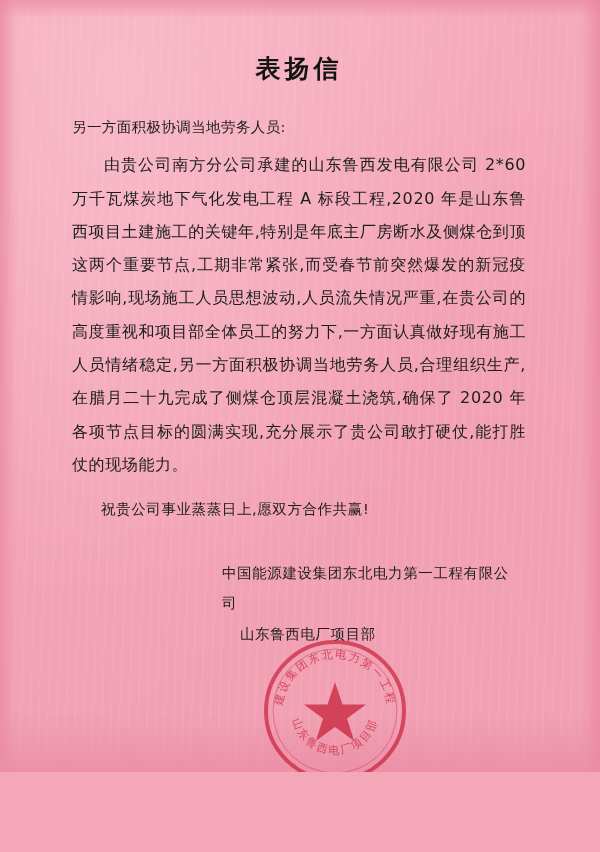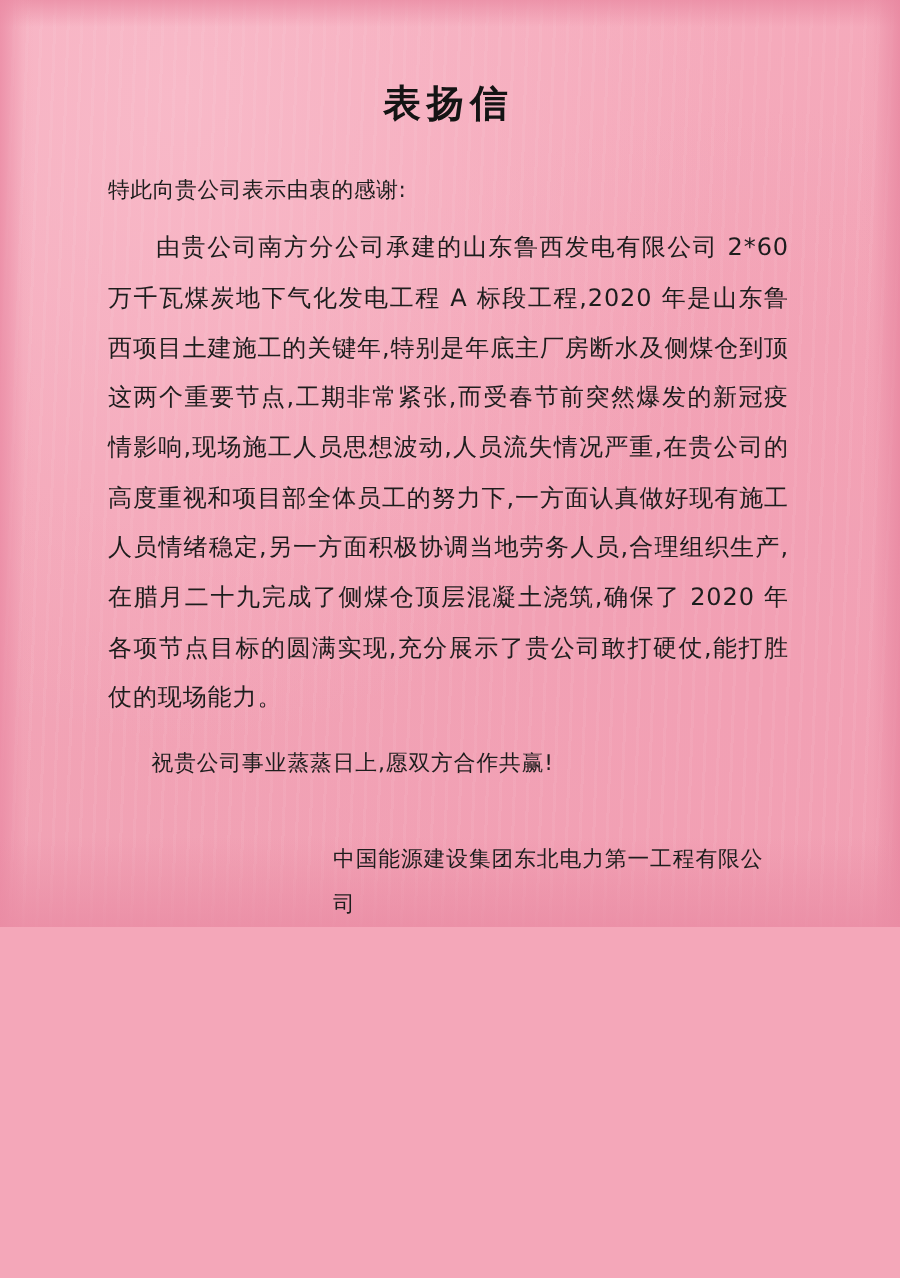--- a/index.html
+++ b/index.html
@@ -9,21 +9,21 @@
   body {
     width: 600px;
     height: 852px;
     background: #f4a7b9;
     font-family: "Liberation Sans", sans-serif;
     overflow: hidden;
   }
   .page {
     position: relative;
     width: 600px;
-    height: 618px;
+    height: 772px;
     background:
       radial-gradient(ellipse at 20% 10%, #f8b9c8 0%, rgba(248,185,200,0) 55%),
       radial-gradient(ellipse at 85% 75%, #f2a0b4 0%, rgba(242,160,180,0) 60%),
       linear-gradient(170deg, #f6adbe 0%, #f3a5b7 45%, #f0a0b3 100%);
     overflow: hidden;
   }
   
   .page::before {
     content: "";
     position: absolute;
@@ -141,21 +141,21 @@
 
 <div class="page">
   <div class="edge-top"></div>
   <div class="edge-left"></div>
   <div class="edge-right"></div>
   <div class="edge-bottom"></div>
 
   <div class="doc">
     <div class="doc-title">表扬信</div>
 
-    <div class="salutation">特此向贵公司表示由衷的感谢:</div>
+    <div class="salutation">另一方面积极协调当地劳务人员:</div>
 
     <p class="para">由贵公司南方分公司承建的山东鲁西发电有限公司 2*60 万千瓦煤炭地下气化发电工程 A 标段工程,2020 年是山东鲁西项目土建施工的关键年,特别是年底主厂房断水及侧煤仓到顶这两个重要节点,工期非常紧张,而受春节前突然爆发的新冠疫情影响,现场施工人员思想波动,人员流失情况严重,在贵公司的高度重视和项目部全体员工的努力下,一方面认真做好现有施工人员情绪稳定,另一方面积极协调当地劳务人员,合理组织生产,在腊月二十九完成了侧煤仓顶层混凝土浇筑,确保了 2020 年各项节点目标的圆满实现,充分展示了贵公司敢打硬仗,能打胜仗的现场能力。</p>
 
     <div class="closing">祝贵公司事业蒸蒸日上,愿双方合作共赢!</div>
 
     <div class="signature-block">
       <div class="sig-line org1">中国能源建设集团东北电力第一工程有限公司</div>
       <div class="sig-line org2">山东鲁西电厂项目部</div>
     </div>
   </div>

